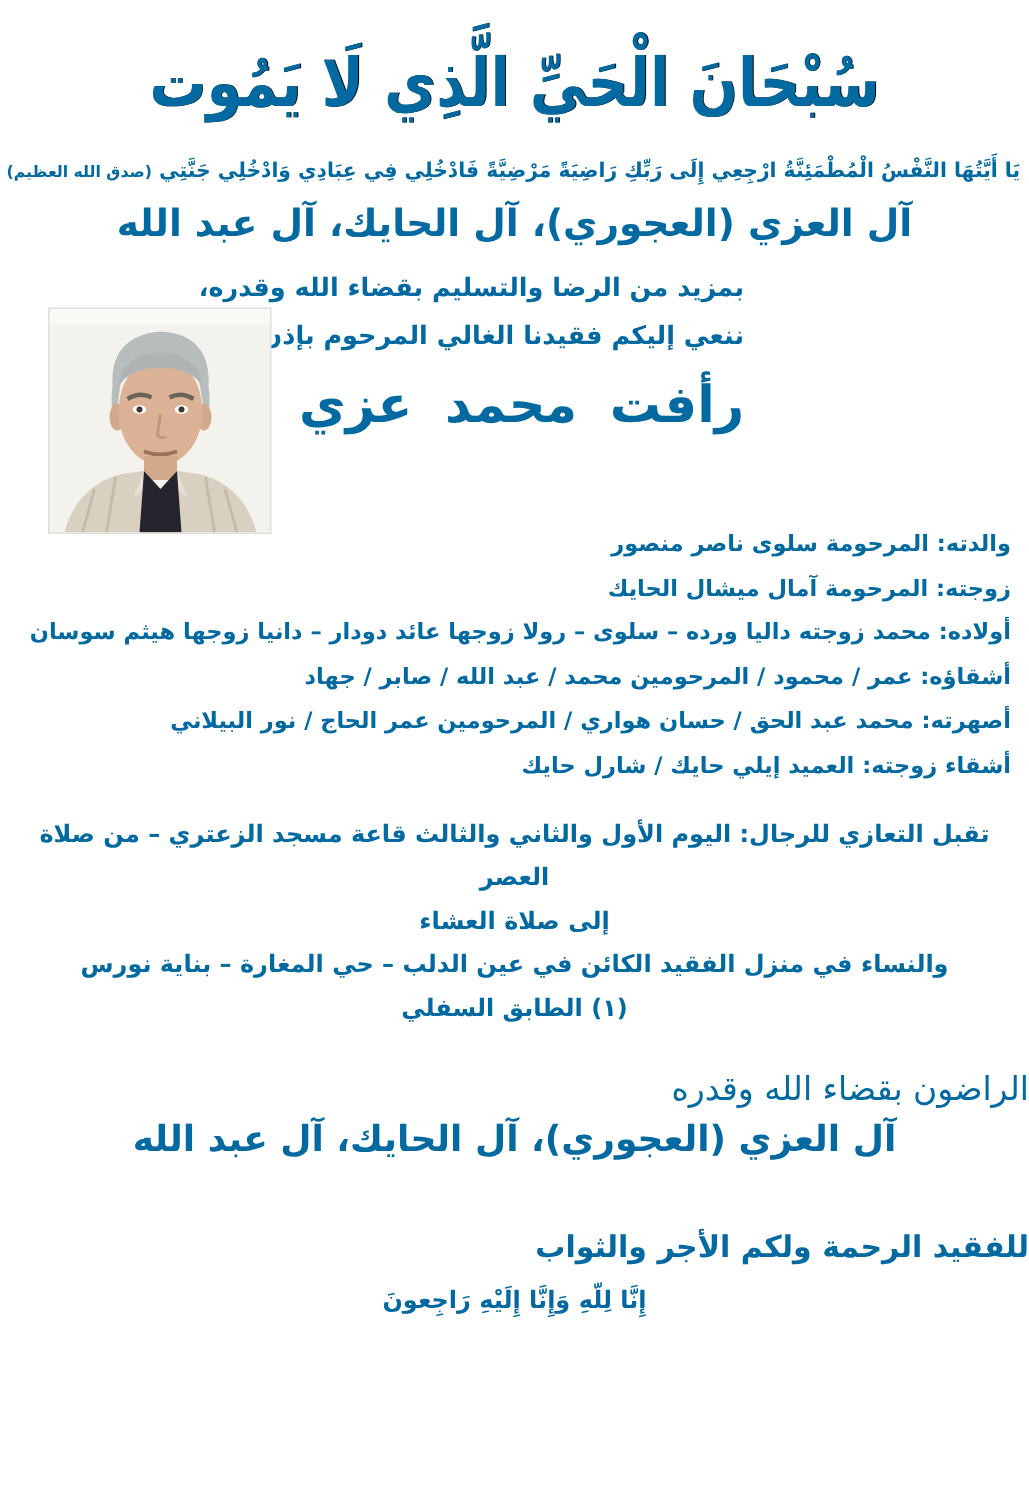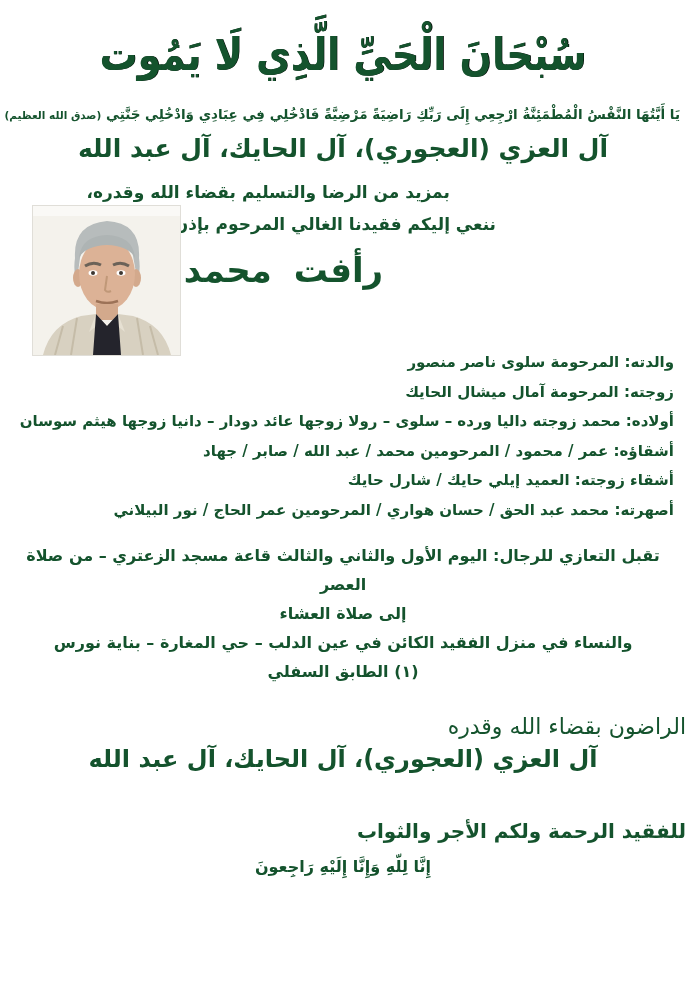--- a/index.html
+++ b/index.html
@@ -1,21 +1,21 @@
 <!DOCTYPE html>
 <html lang="ar" dir="rtl"><head>
 <meta charset="utf-8">
 <style>
   html,body { margin:0; padding:0; background:#ffffff; }
   .page {
     position:relative;
     width:686px; height:940px;
     margin:0 auto;
     background:#ffffff;
-    color:#14532d;
+    color:#0369a1;
     direction:rtl;
     font-family:"DejaVu Sans", sans-serif;
     overflow:hidden;
   }
   .calligraphy {
     margin-top:20px;
     text-align:center;
     font-size:38px;
     font-weight:bold;
     transform:scaleY(1.18);
@@ -49,21 +49,21 @@
   .photo-abs {
     position:absolute;
     left:33px; top:206px;
     width:147px; height:149px;
     background:#f4f3ef;
     outline:1px solid #e0ded8;
   }
   .intro-block {
     margin-left:40px;
     margin-right:190px;
-    text-align:left;
+    text-align:right;
   }
   .intro-text { font-weight:bold; font-size:17px; line-height:32px; }
   .deceased-name {
     margin-top:10px;
     font-weight:bold;
     font-size:34px;
     word-spacing:10px;
     letter-spacing:0.5px;
   }
   .relatives { margin-top:16px; padding:0 12px 0 16px; }
@@ -172,26 +172,26 @@
     </div>
     <div class="rel-row">
       <span>أولاده:</span>
       <span>محمد زوجته داليا ورده – سلوى – رولا زوجها عائد دودار – دانيا زوجها هيثم سوسان</span>
     </div>
     <div class="rel-row">
       <span>أشقاؤه:</span>
       <span>عمر / محمود / المرحومين محمد / عبد الله / صابر / جهاد</span>
     </div>
     <div class="rel-row">
+      <span>أصهرته:</span>
+      <span>محمد عبد الحق / حسان هواري / المرحومين عمر الحاج / نور البيلاني</span>
+    </div>
+    <div class="rel-row">
       <span>أشقاء زوجته:</span>
       <span>العميد إيلي حايك / شارل حايك</span>
-    </div>
-    <div class="rel-row">
-      <span>أصهرته:</span>
-      <span>محمد عبد الحق / حسان هواري / المرحومين عمر الحاج / نور البيلاني</span>
     </div>
   </div>
 
 
   <div class="condolences">
     <div>تقبل التعازي للرجال: اليوم الأول والثاني والثالث قاعة مسجد الزعتري – من صلاة العصر</div>
     <div>إلى صلاة العشاء</div>
     <div>والنساء في منزل الفقيد الكائن في عين الدلب – حي المغارة – بناية نورس</div>
     <div>(١) الطابق السفلي</div>
   </div>

